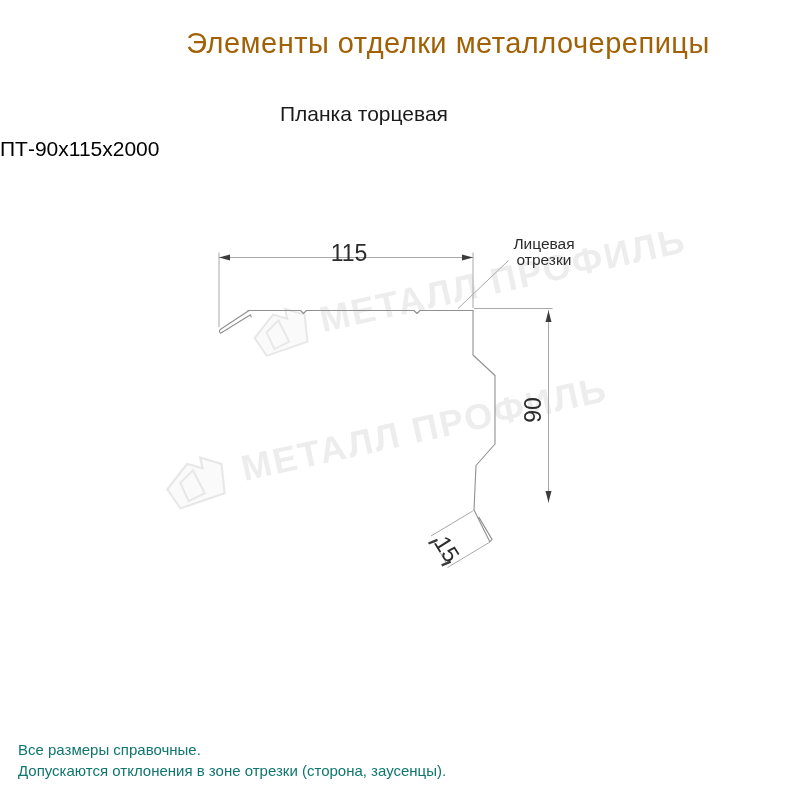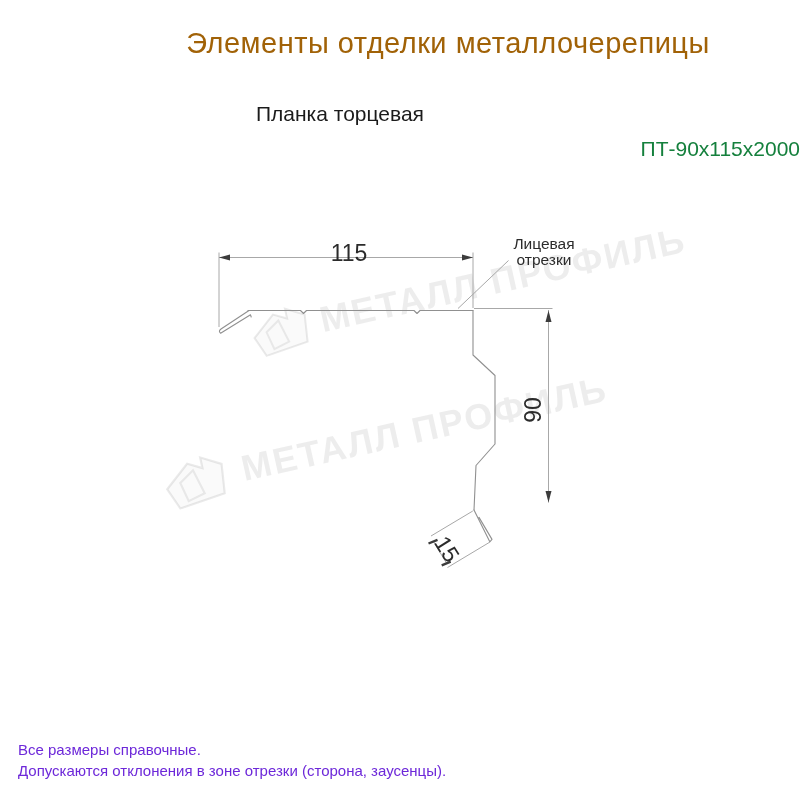--- a/index.html
+++ b/index.html
@@ -3,35 +3,35 @@
 <meta charset="utf-8">
 <style>
   html,body{margin:0;padding:0;}
   body{
     width:800px;height:800px;position:relative;background:#ffffff;overflow:hidden;
     font-family:"Liberation Sans","DejaVu Sans",sans-serif;color:#1e1e1e;
   }
   .abs{position:absolute;}
   
   .title{left:0;top:27px;width:800px;text-align:center;font-size:29px;letter-spacing:0.5px;color:#a16207;padding-left:48px;}
-  .product{left:0;top:102px;width:680px;text-align:center;font-size:21px;color:#1b1b1b;}
-  .model{left:0;top:137px;width:800px;text-align:right;font-size:21px;color:#15803d;}
+  .product{left:0;top:102px;width:680px;text-align:center;font-size:21px;color:#1b1b1b;padding-left:24px;}
+  .model{left:0;top:137px;width:800px;text-align:left;font-size:21px;color:#000000;}
   
   .dim-label{font-size:23px;color:#2b2b2b;text-align:center;}
   .lbl-115{left:322px;top:240px;width:54px;}
   .lbl-90{left:509px;top:398px;width:48px;height:24px;line-height:24px;transform:rotate(-90deg);}
   .lbl-15{left:423px;top:537px;width:48px;height:24px;line-height:24px;transform:rotate(58deg);}
   .face-label{left:502px;top:236px;width:84px;text-align:center;font-size:15.5px;line-height:15.5px;color:#2b2b2b;white-space:normal;}
   
   .wm{display:flex;align-items:center;gap:10px;transform-origin:0 50%;pointer-events:none;}
   .wm-text{font-size:36px;font-weight:bold;letter-spacing:2px;white-space:nowrap;color:rgba(80,80,80,0.10);}
   .wm1{left:250px;top:310px;height:52px;transform:rotate(-12.5deg);}
   .wm2{left:158px;top:462px;height:52px;transform:rotate(-12.5deg);}
   
-  .footer-line{left:18px;font-size:15px;color:#6d28d9;}
+  .footer-line{left:18px;font-size:15px;color:#0f766e;}
   .fl1{top:741px;}
   .fl2{top:762px;}
   svg.linework{left:0;top:0;}
 </style>
 </head>
 <body>
 
 <div class="abs title">Элементы отделки металлочерепицы</div>
 <div class="abs product">Планка торцевая</div>
 <div class="abs model">ПТ-90х115х2000</div>

